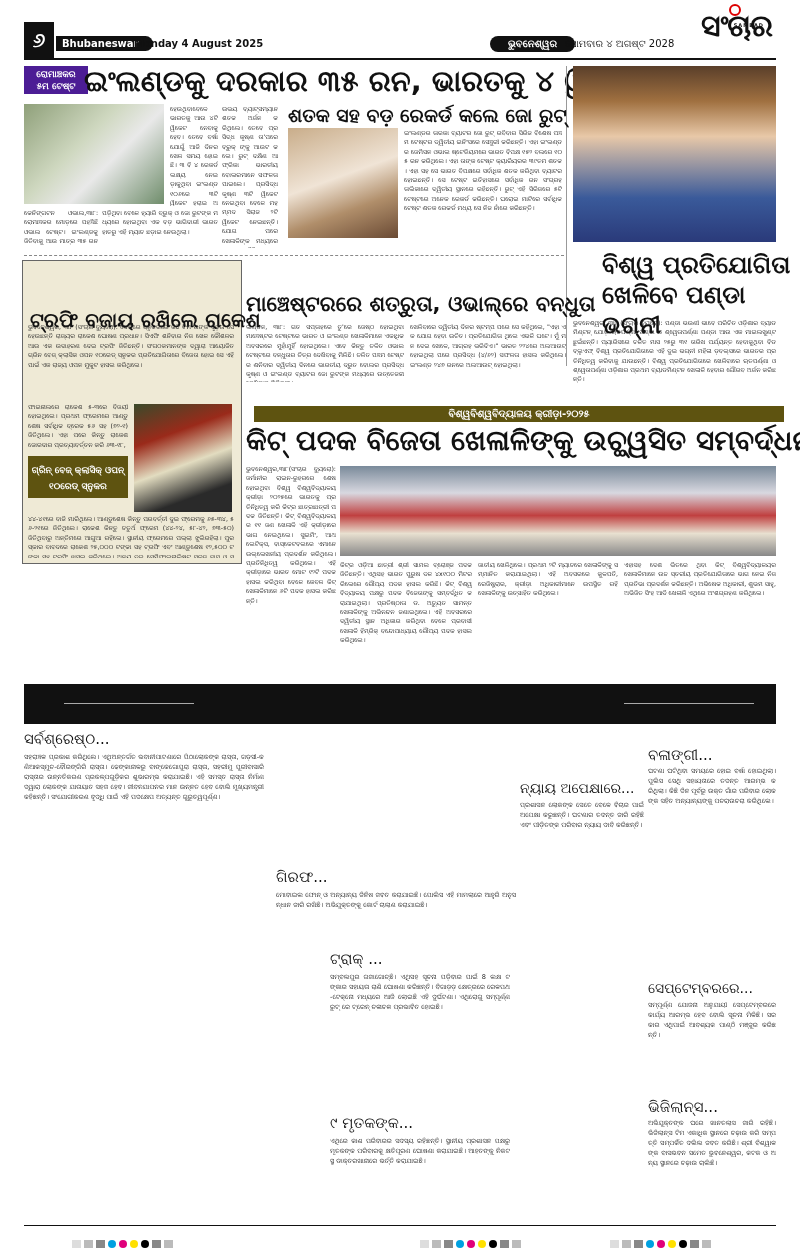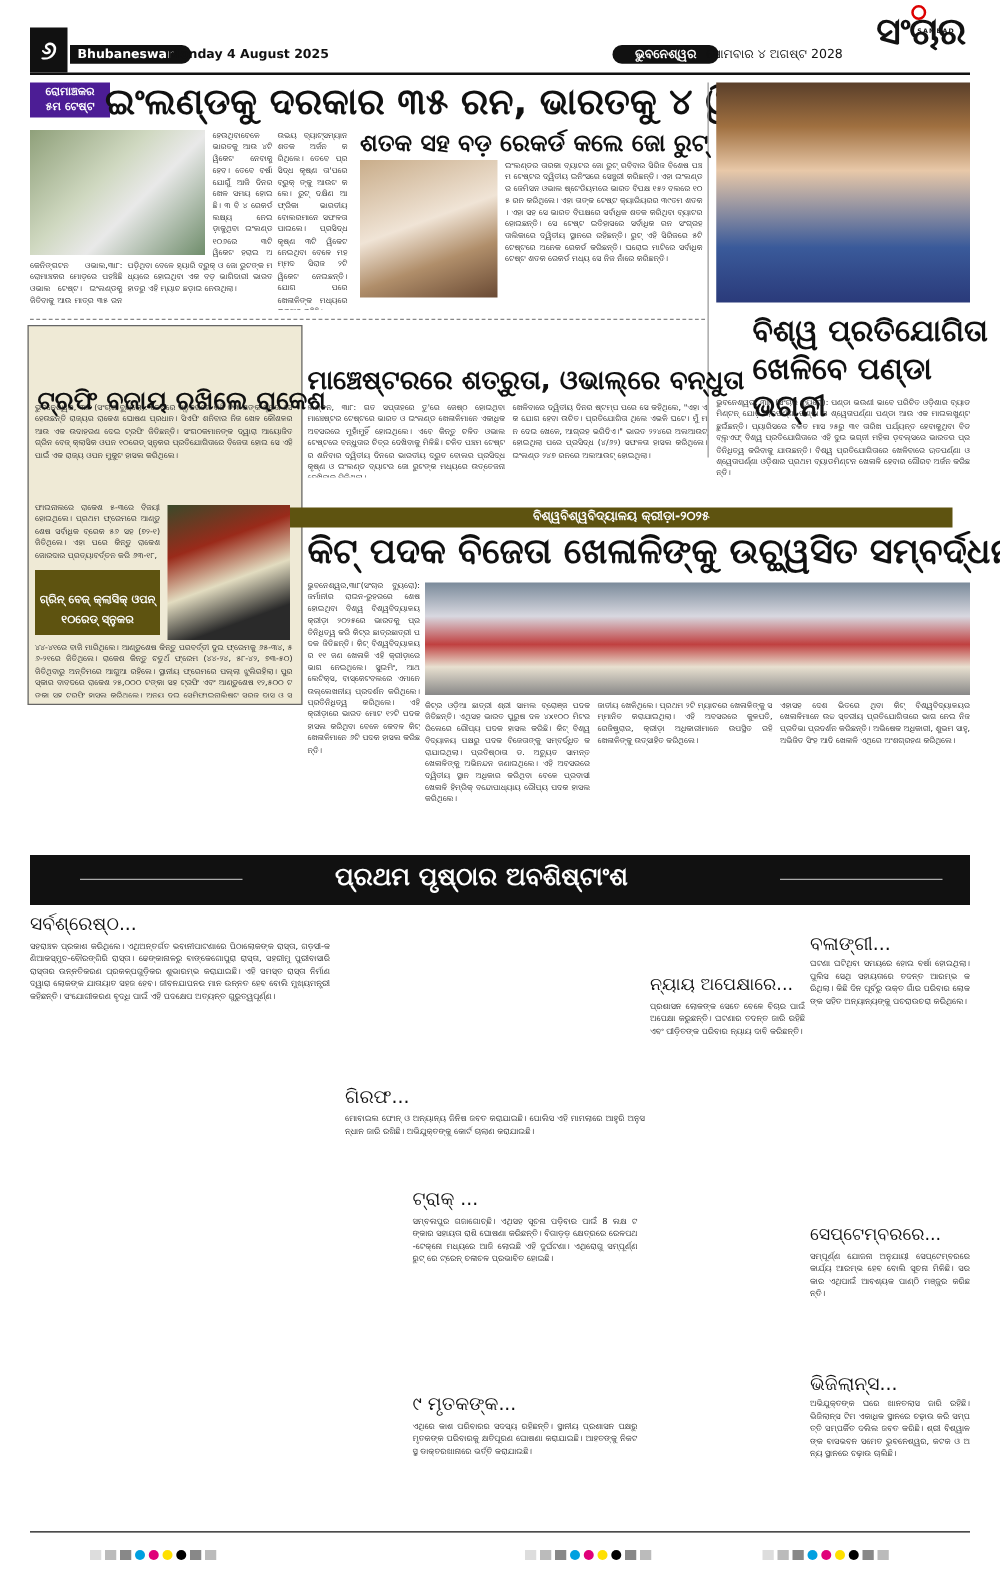--- a/index.html
+++ b/index.html
@@ -70,42 +70,41 @@
 
 <div class="abs photo3" style="left:573px;top:66px;width:203px;height:176px;"></div>
 <div class="abs" style="left:586px;top:250px;width:190px;font-size:24px;font-weight:bold;line-height:30px;margin-left:16px;">ବିଶ୍ୱ ପ୍ରତିଯୋଗିତା ଖେଳିବେ ପଣ୍ଡା ଭଗ୍ନୀ</div>
 <div class="abs body" style="left:573px;top:318px;width:203px;height:66px;">ଭୁବନେଶ୍ୱର, ୩ା୮ (ସଂଚାର ବ୍ୟୁରୋ): ପଣ୍ଡା ଭଉଣୀ ଭାବେ ପରିଚିତ ଓଡ଼ିଶାର ବ୍ୟାଡମିଣ୍ଟନ୍ ଯୋଡ଼ି ଋତପର୍ଣ୍ଣା ପଣ୍ଡା ଓ ଶ୍ୱେତାପର୍ଣ୍ଣା ପଣ୍ଡା ଆଉ ଏକ ମାଇଲଖୁଣ୍ଟ ଛୁଇଁଛନ୍ତି। ପ୍ୟାରିସରେ ଚଳିତ ମାସ ୨୫ରୁ ୩୧ ତାରିଖ ପର୍ଯ୍ୟନ୍ତ ହେବାକୁଥିବା ବିଡବ୍ଲୁଏଫ୍ ବିଶ୍ୱ ପ୍ରତିଯୋଗିତାରେ ଏହି ଦୁଇ ଭଗ୍ନୀ ମହିଳା ଡ଼ବଲ୍ସରେ ଭାରତର ପ୍ରତିନିଧିତ୍ୱ କରିବାକୁ ଯାଉଛନ୍ତି। ବିଶ୍ୱ ପ୍ରତିଯୋଗିତାରେ ଖେଳିବାରେ ଋତପର୍ଣ୍ଣା ଓ ଶ୍ୱେତାପର୍ଣ୍ଣା ଓଡ଼ିଶାର ପ୍ରଥମ ବ୍ୟାଡମିଣ୍ଟନ ଖେଳାଳି ହେବାର ଗୌରବ ଅର୍ଜନ କରିଛନ୍ତି।</div>
 
 <div class="abs beige" style="left:22px;top:260px;width:218px;height:302px;"></div>
 <div class="abs" style="left:30px;top:308px;font-size:20px;font-weight:bold;white-space:nowrap;">ଟ୍ରଫି ବଜାୟ ରଖିଲେ ରାକେଶ</div>
 <div class="abs body" style="left:28px;top:322px;width:206px;height:76px;">ଭୁବନେଶ୍ୱର, ୩ା୮ (ସଂଚାର ବ୍ୟୁରୋ): ଦେଶରେ ସ୍ନୁକରରେ କିଛି ଟିମ ତାଙ୍କ ଦୃଢ଼ତା ସେ ହେଉଛନ୍ତି ରାଜ୍ୟର ରାକେଶ ଘୋଷଣ ପ୍ରଧାନ। ସିଏଫି ଶନିବାର ନିଜ ଖେଳ କୌଶଳର ଆଉ ଏକ ଉଦାହରଣ ଦେଇ ଟ୍ରଫି ଜିତିଛନ୍ତି। ସଂଗଠକମାନଙ୍କ ଦ୍ୱାରା ଆୟୋଜିତ ଗ୍ରିନ ବେଜ୍ କ୍ଲାସିକ ଓପନ ୧୦ରେଡ୍ ସ୍ନୁକର ପ୍ରତିଯୋଗିତାରେ ବିଜେତା ହୋଇ ସେ ଏହି ପାଇଁ ଏକ ରାଜ୍ୟ ଓପନ ମୁକୁଟ ହାସଲ କରିଥିଲେ।</div>
 <div class="abs body" style="left:28px;top:402px;width:100px;height:52px;">ଫାଇନାଲରେ ରାକେଶ ୫-୩ରେ ବିଜୟୀ ହୋଇଥିଲେ। ପ୍ରଥମ ଫ୍ରେମରେ ଆଣ୍ଡୁ ଶେଷ ସର୍ବାଧିକ ବ୍ରେକ ୫୬ ସହ (୭୨-୧) ଜିତିଥିଲେ। ଏହା ପରେ କିନ୍ତୁ ରାକେଶ ଜୋରଦାର ପ୍ରତ୍ୟାବର୍ତ୍ତନ କରି ୬୩-୧୮,</div>
 <div class="abs photo4" style="left:134px;top:404px;width:98px;height:108px;"></div>
-<div class="abs olivebox" style="left:28px;top:456px;width:100px;height:36px;font-size:9px;line-height:16px;padding-top:16px;">
+<div class="abs olivebox" style="left:28px;top:456px;width:100px;height:36px;font-size:9px;line-height:16px;padding-top:6px;">
   <div>ଗ୍ରିନ୍ ବେଜ୍ କ୍ଲାସିକ୍ ଓପନ୍</div>
   <div>୧୦ରେଡ୍ ସ୍ନୁକର</div>
 </div>
 <div class="abs body" style="left:28px;top:498px;width:104px;height:20px;"></div>
 <div class="abs body" style="left:28px;top:514px;width:206px;height:44px;">୪୪-୪୧ରେ ବାଜି ମାରିଥିଲେ। ଆଣ୍ଡୁଶେଷ କିନ୍ତୁ ପରବର୍ତ୍ତୀ ଦୁଇ ଫ୍ରେମକୁ ୬୫-୩୪, ୫୬-୨୧ରେ ଜିତିଥିଲେ। ରାକେଶ କିନ୍ତୁ ଚତୁର୍ଥ ଫ୍ରେମ (୪୪-୨୪, ୫୮-୪୨, ୭୩-୫୦) ଜିତିଥିବାରୁ ଅନ୍ତିମରେ ଆଗୁଆ ରହିଲେ। ସ୍ଥାନୀୟ ଫ୍ରେମରେ ପଲ୍ଲା ଝୁଲିରହିଲା। ପୁରସ୍କାର ବାବଦରେ ରାକେଶ ୨୫,୦୦୦ ଟଙ୍କା ସହ ଟ୍ରଫି ଏବଂ ଆଣ୍ଡୁଶେଷ ୧୨,୫୦୦ ଟଙ୍କା ସହ ଟ୍ରଫି ହାସଲ କରିଥିଲେ। ଅନ୍ୟ ଦୁଇ ସେମିଫାଇନାଲିଷ୍ଟ ସୁରଜ ଦାସ ଓ ସନ୍ତୋଷ ମହାରାଣା ୬,୦୦୦ ଟଙ୍କା ଲେଖାଏଁ ଏବଂ କ୍ୱାର୍ଟର ଫାଇନାଲିଷ୍ଟମାନେ ୩,୦୦୦ ଟଙ୍କା ଲେଖାଏଁ ପାଇଥିଲେ। ସର୍ବାଧିକ ବ୍ରେକ ପାଇଁ ଆଣ୍ଡୁଶେଷ ମଧ୍ୟ ଅତିରିକ୍ତ ୫,୦୦୦ ଟଙ୍କା ମିଳିଥିଲା। ପୁରସ୍କାର ପ୍ରଦାନ ଉତ୍ସବରେ ନିରାଜ ଗୁପ୍ତ, ନିରଞ୍ଜନ ଆଚାର୍ଯ୍ୟ, ଡିକେନ୍ସ ଆଦି ଉପସ୍ଥିତ ରହି ବିଜେତାଙ୍କୁ ପୁରସ୍କୃତ କରିଥିଲେ। ମୁଖ୍ୟ ଆୟୋଜକ ନିଜର ବିଶ୍ୱକ ପ୍ରତିଯୋଗିତାକୁ ପରିଚାଳନା କରିଥିଲେ।</div>
 
 <div class="abs" style="left:246px;top:292px;font-size:21px;font-weight:bold;white-space:nowrap;">ମାଞ୍ଚେଷ୍ଟରରେ ଶତ୍ରୁତା, ଓଭାଲ୍‌ରେ ବନ୍ଧୁତା</div>
 <div class="abs body" style="left:246px;top:322px;width:158px;height:60px;">ଲଣ୍ଡନ, ୩ା୮: ଗତ ସପ୍ତାହରେ ତୁ'ରେ ଜେଷ୍ଠ ହୋଇଥିବା ମାଞ୍ଚେଷ୍ଟର ଟେଷ୍ଟରେ ଭାରତ ଓ ଇଂଲଣ୍ଡ ଖେଳାଳିମାନେ ଏକାଧିକ ଅବସରରେ ମୁହାଁମୁହିଁ ହୋଇଥିଲେ। ଏବେ କିନ୍ତୁ ଚଳିତ ଓଭାଲ ଟେଷ୍ଟରେ ବନ୍ଧୁତାର ଚିତ୍ର ଦେଖିବାକୁ ମିଳିଛି। ଚଳିତ ପଞ୍ଚମ ଟେଷ୍ଟର ଶନିବାର ଦ୍ୱିତୀୟ ଦିନରେ ଭାରତୀୟ ଦ୍ରୁତ ବୋଲର ପ୍ରସିଦ୍ଧ କୃଷ୍ଣ ଓ ଇଂଲଣ୍ଡ ବ୍ୟାଟର ଜୋ ରୁଟଙ୍କ ମଧ୍ୟରେ ଉତ୍ତେଜନା ଦେଖିବାକୁ ମିଳିଥିଲା।</div>
 <div class="abs body" style="left:410px;top:322px;width:156px;height:60px;">ଖେଳିବାରେ ଦ୍ୱିତୀୟ ଦିନର ଷ୍ଟମ୍ପ ପରେ ସେ କହିଥିଲେ, "ଏହା ଏକ ଯୋଗ ହେବା ଉଚିତ। ପ୍ରତିଯୋଗିତା ଥିଲେ ଏଭଳି ଘଟେ। ମୁଁ ମନ ଦେଇ ଖେଳେ, ଆଗ୍ରହ ଭରିଦିଏ।" ଭାରତ ୨୨୪ରେ ଅଲଆଉଟ୍ ହୋଇଥିଲା ପରେ ପ୍ରସିଦ୍ଧ (୪/୬୨) ସଫଳତା ହାସଲ କରିଥିଲେ। ଇଂଲଣ୍ଡ ୨୪୭ ରନରେ ଅଲଆଉଟ୍ ହୋଇଥିଲା।</div>
 
-<div class="abs olive" style="left:232px;top:406px;width:530px;height:16px;font-size:10px;font-weight:bold;text-align:center;line-height:16px;">ବିଶ୍ୱବିଶ୍ୱବିଦ୍ୟାଳୟ କ୍ରୀଡ଼ା-୨୦୨୫</div>
+<div class="abs olive" style="left:254px;top:406px;width:530px;height:16px;font-size:10px;font-weight:bold;text-align:center;line-height:16px;">ବିଶ୍ୱବିଶ୍ୱବିଦ୍ୟାଳୟ କ୍ରୀଡ଼ା-୨୦୨୫</div>
 <div class="abs" style="left:246px;top:424px;width:530px;font-size:28px;font-weight:bold;text-align:center;white-space:nowrap;">କିଟ୍ ପଦକ ବିଜେତା ଖେଳାଳିଙ୍କୁ ଉଚ୍ଛ୍ୱସିତ ସମ୍ବର୍ଦ୍ଧନା</div>
 <div class="abs body" style="left:246px;top:464px;width:90px;height:212px;">ଭୁବନେଶ୍ୱର,୩ା୮(ସଂଚାର ବ୍ୟୁରୋ): ଜର୍ମାନୀର ରାଇନ-ରୁହରରେ ଶେଷ ହୋଇଥିବା ବିଶ୍ୱ ବିଶ୍ୱବିଦ୍ୟାଳୟ କ୍ରୀଡ଼ା ୨୦୨୫ରେ ଭାରତକୁ ପ୍ରତିନିଧିତ୍ୱ କରି କିଟ୍ର ଛାତ୍ରଛାତ୍ରୀ ପଦକ ଜିତିଛନ୍ତି। କିଟ୍ ବିଶ୍ୱବିଦ୍ୟାଳୟର ୧୧ ଜଣ ଖେଳାଳି ଏହି କ୍ରୀଡ଼ାରେ ଭାଗ ନେଇଥିଲେ। ସୁଇମିଂ, ଆଥଲେଟିକ୍ସ, ବାସ୍କେଟବଲରେ ଏମାନେ ଉଲ୍ଲେଖନୀୟ ପ୍ରଦର୍ଶନ କରିଥିଲେ। ପ୍ରତିନିଧିତ୍ୱ କରିଥିଲେ। ଏହି କ୍ରୀଡ଼ାରେ ଭାରତ ମୋଟ ୧୨ଟି ପଦକ ହାସଲ କରିଥିବା ବେଳେ କେବଳ କିଟ୍ ଖେଳାଳିମାନେ ୬ଟି ପଦକ ହାସଲ କରିଛନ୍ତି।</div>
 <div class="abs photo5" style="left:340px;top:466px;width:436px;height:90px;"></div>
 <div class="abs body" style="left:340px;top:560px;width:132px;height:116px;">କିଟ୍ର ଓଡ଼ିଆ ଛାତ୍ରୀ ଶ୍ରୀ ସାମଲ ବ୍ରୋଞ୍ଜ ପଦକ ଜିତିଛନ୍ତି। ଏଥିସହ ଭାରତ ପୁରୁଷ ଦଳ ୪x୧୦୦ ମିଟର ରିଲେରେ ରୌପ୍ୟ ପଦକ ହାସଲ କରିଛି। କିଟ୍ ବିଶ୍ୱବିଦ୍ୟାଳୟ ପକ୍ଷରୁ ପଦକ ବିଜେତାଙ୍କୁ ସମ୍ବର୍ଦ୍ଧିତ କରାଯାଇଥିଲା। ପ୍ରତିଷ୍ଠାତା ଡ. ଅଚ୍ୟୁତ ସାମନ୍ତ ଖେଳାଳିଙ୍କୁ ଅଭିନନ୍ଦନ ଜଣାଇଥିଲେ। ଏହି ଅବସରରେ ଦ୍ୱିତୀୟ ସ୍ଥାନ ଅଧିକାର କରିଥିବା ବେଳେ ପ୍ରବାସୀ ଖେଳାଳି ହିମ୍ରିକ୍ ବନ୍ଦୋପାଧ୍ୟାୟ ରୌପ୍ୟ ପଦକ ହାସଲ କରିଥିଲେ।</div>
 <div class="abs body" style="left:478px;top:560px;width:140px;height:116px;">ଜାତୀୟ ଖେଳିଥିଲେ। ପ୍ରଥମ ୨ଟି ମ୍ୟାଚରେ ଖେଳାଳିଙ୍କୁ ସମ୍ମାନିତ କରାଯାଇଥିଲା। ଏହି ଅବସରରେ କୁଳପତି, ରେଜିଷ୍ଟ୍ରାର, କ୍ରୀଡ଼ା ଅଧିକାରୀମାନେ ଉପସ୍ଥିତ ରହି ଖେଳାଳିଙ୍କୁ ଉତ୍ସାହିତ କରିଥିଲେ।</div>
 <div class="abs body" style="left:624px;top:560px;width:152px;height:116px;">ଏହାସହ ଦେଶ ଭିତରେ ଥିବା କିଟ୍ ବିଶ୍ୱବିଦ୍ୟାଳୟର ଖେଳାଳିମାନେ ଉଚ୍ଚ ସ୍ତରୀୟ ପ୍ରତିଯୋଗିତାରେ ଭାଗ ନେଇ ନିଜ ପ୍ରତିଭା ପ୍ରଦର୍ଶନ କରିଛନ୍ତି। ଅଭିଷେକ ଅଧିକାରୀ, ଶୁଭମ ସାହୁ, ଅଭିଜିତ ସିଂହ ଆଦି ଖେଳାଳି ଏଥିରେ ଅଂଶଗ୍ରହଣ କରିଥିଲେ।</div>
 
 <div class="abs blackband" style="left:24px;top:684px;width:752px;height:40px;">
   <div class="abs" style="left:40px;top:19px;width:130px;height:1px;background:#aaa;"></div>
-  <div class="abs" style="left:244px;top:5px;font-size:20px;font-weight:bold;color:#fff;">ପ୍ରଥମ ପୃଷ୍ଠାର ଅବଶିଷ୍ଟାଂଶ</div>
   <div class="abs" style="left:600px;top:19px;width:130px;height:1px;background:#aaa;"></div>
 </div>
 
 <div class="abs subhead" style="left:24px;top:730px;">ସର୍ବଶ୍ରେଷ୍ଠ...</div>
 <div class="abs body" style="left:24px;top:752px;width:240px;height:400px;font-size:6.6px;line-height:10px;">ସହରାଞ୍ଚଳ ପ୍ରକାଶ କରିଥିଲେ। ଏଥିଅନ୍ତର୍ଗତ ଭବାନୀପାଟଣାରେ ପିଠାଲୋକଙ୍କ ରାସ୍ତା, ଗଡ଼ସୀ-କଣିଆକସ୍ମୁଚ-ବୌରଙ୍ଗିରି ରାସ୍ତା। ଢେଙ୍କାନାଳରୁ ବାଙ୍କେଗୋପୁରା ରାସ୍ତା, ସହରୀମୁ ପୁରୀବାସାରି ରାସ୍ତାର ଉନ୍ନତିକରଣ ପ୍ରକଳ୍ପଗୁଡ଼ିକର ଶୁଭାରମ୍ଭ କରାଯାଇଛି। ଏହି ସମସ୍ତ ରାସ୍ତା ନିର୍ମାଣ ଦ୍ୱାରା ଲୋକଙ୍କ ଯାତାୟାତ ସହଜ ହେବ। ଜୀବନଯାପନର ମାନ ଉନ୍ନତ ହେବ ବୋଲି ମୁଖ୍ୟମନ୍ତ୍ରୀ କହିଛନ୍ତି। ସଂଯୋଗୀକରଣ ବୃଦ୍ଧି ପାଇଁ ଏହି ପଦକ୍ଷେପ ଅତ୍ୟନ୍ତ ଗୁରୁତ୍ୱପୂର୍ଣ୍ଣ।</div>
 <div class="abs subhead" style="left:276px;top:868px;">ଗିରଫ...</div>
 <div class="abs body" style="left:276px;top:890px;width:240px;height:50px;font-size:6.6px;line-height:10px;">ମୋବାଇଲ ଫୋନ୍ ଓ ଅନ୍ୟାନ୍ୟ ଜିନିଷ ଜବତ କରାଯାଇଛି। ପୋଲିସ ଏହି ମାମଲାରେ ଆହୁରି ଅନୁସନ୍ଧାନ ଜାରି ରଖିଛି। ଅଭିଯୁକ୍ତଙ୍କୁ କୋର୍ଟ ଚାଲାଣ କରାଯାଇଛି।</div>
 <div class="abs subhead" style="left:330px;top:950px;">ଟ୍ରାକ୍ ...</div>
 <div class="abs body" style="left:330px;top:972px;width:180px;height:110px;font-size:6.6px;line-height:10px;">ସମ୍ବଲପୁର ଗଜାଗୋଚ୍ଛି। ଏଥିସହ ସୂଚନା ପଡ଼ିବାର ପାଇଁ 8 ଲକ୍ଷ ଟଙ୍କାର ସହାୟତା ରାଶି ଘୋଷଣା କରିଛନ୍ତି। ବିଗାଡ଼ଡ଼ କ୍ଷେତ୍ରରେ ରେଳପଥ-ଟେକ୍ନୋ ମଧ୍ୟରେ ଆଜି ଲୋଇଛି ଏହି ଦୁର୍ଘଟଣା। ଏଥିରୋଗୁ ସମ୍ପୂର୍ଣ୍ଣ ରୁଟ୍ ରେ ଟ୍ରେନ୍ ଚଳାଚଳ ପ୍ରଭାବିତ ହୋଇଛି।</div>
 <div class="abs subhead" style="left:330px;top:1114px;">୯ ମୃତକଙ୍କ...</div>

